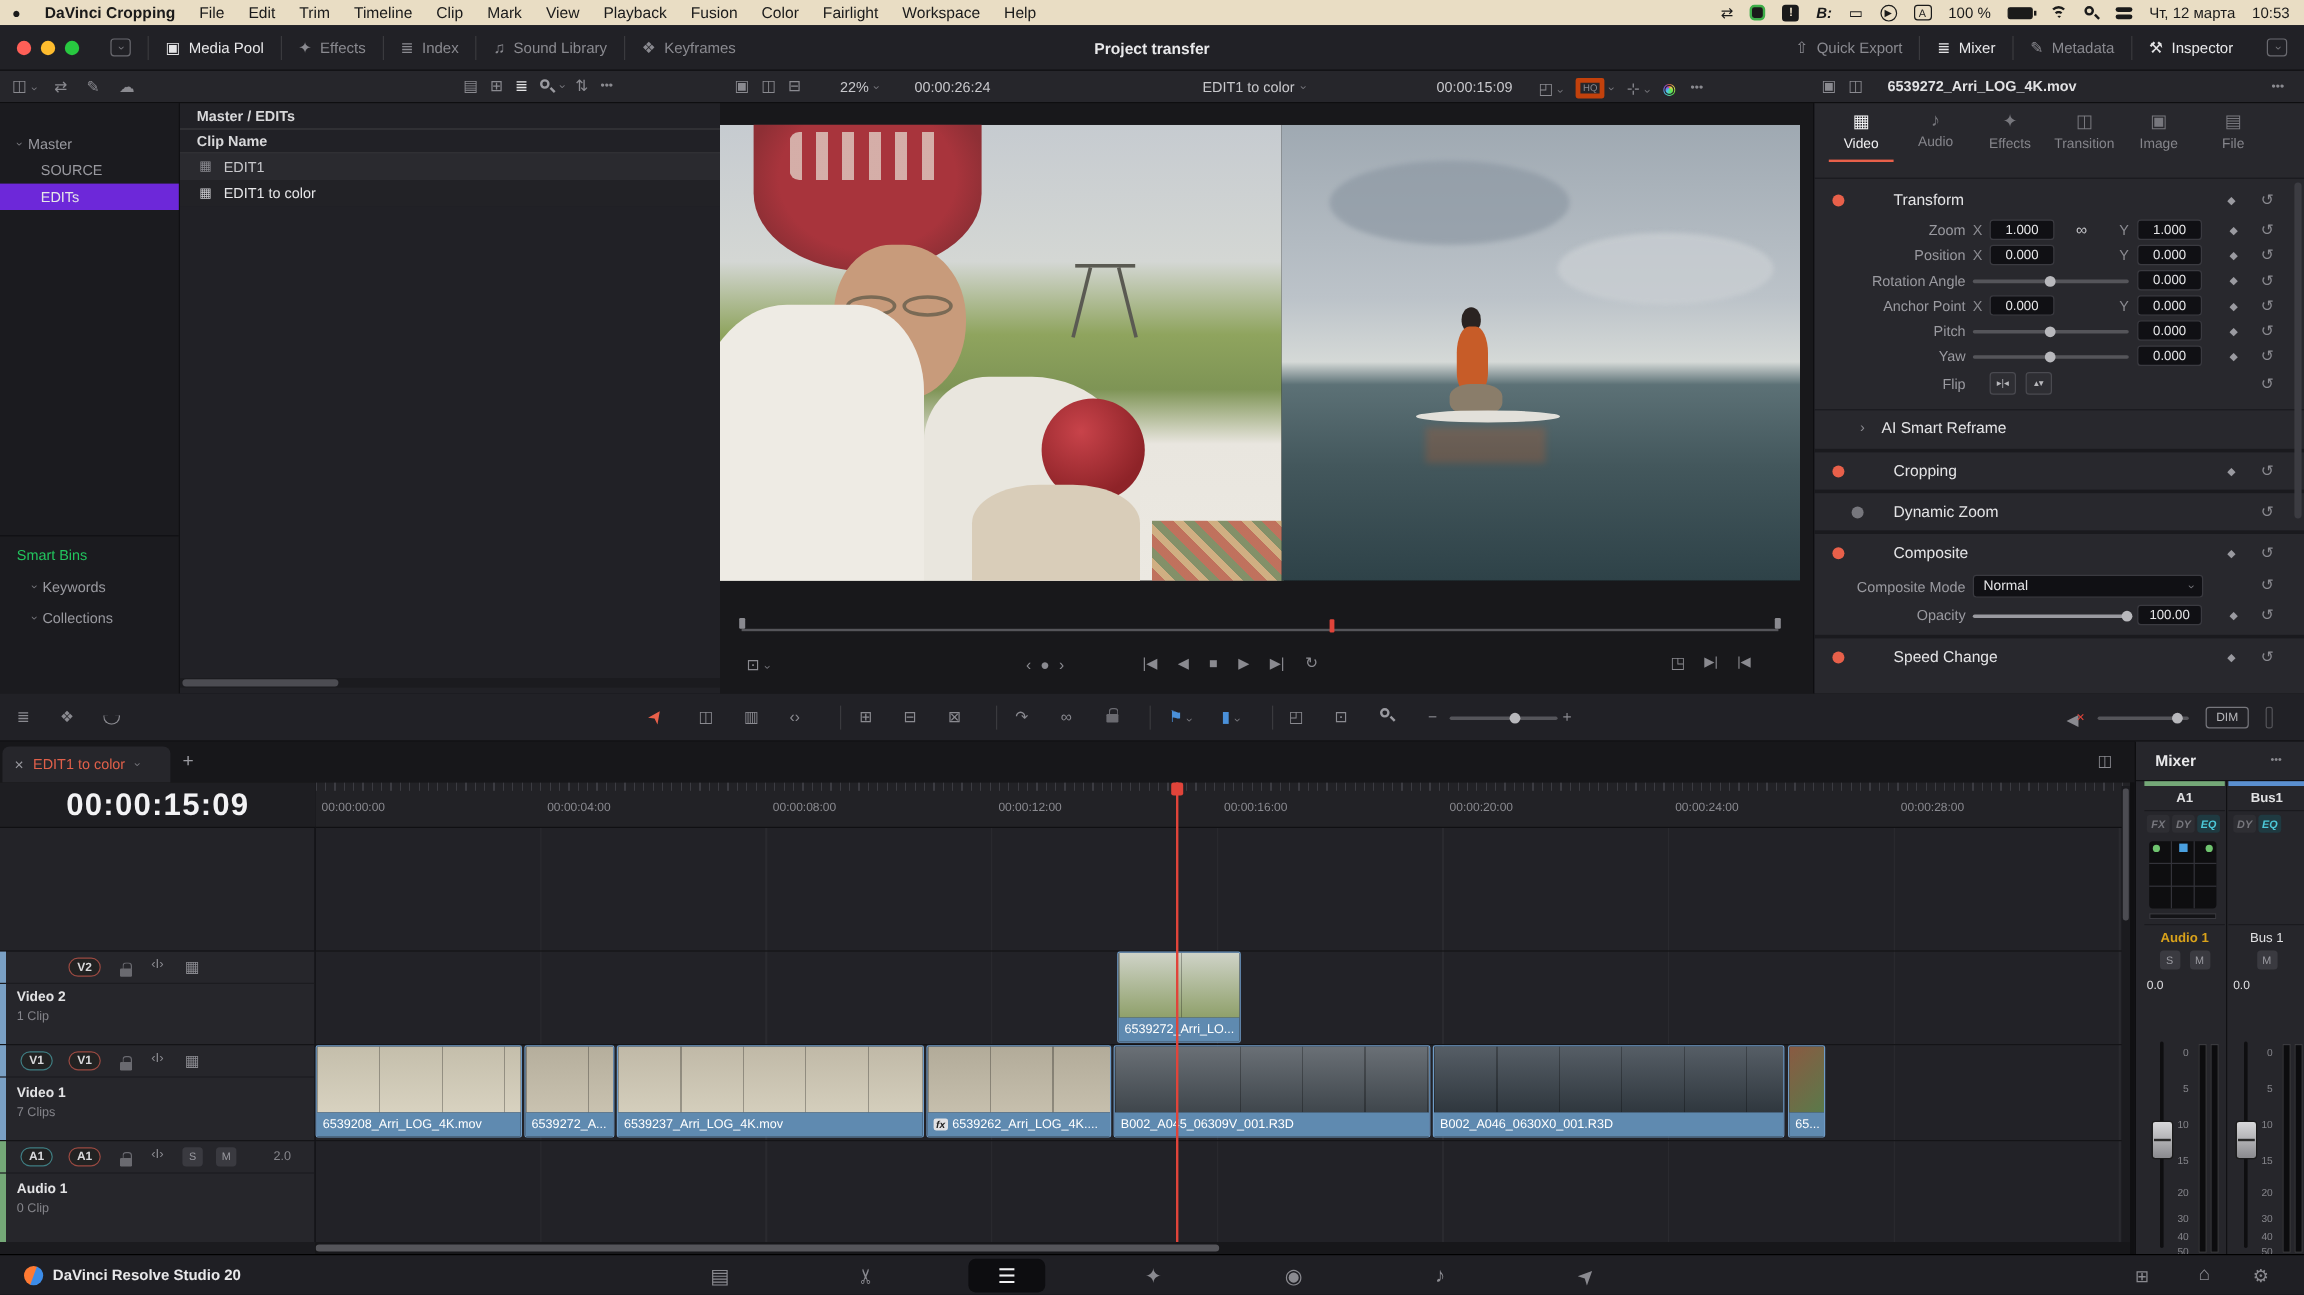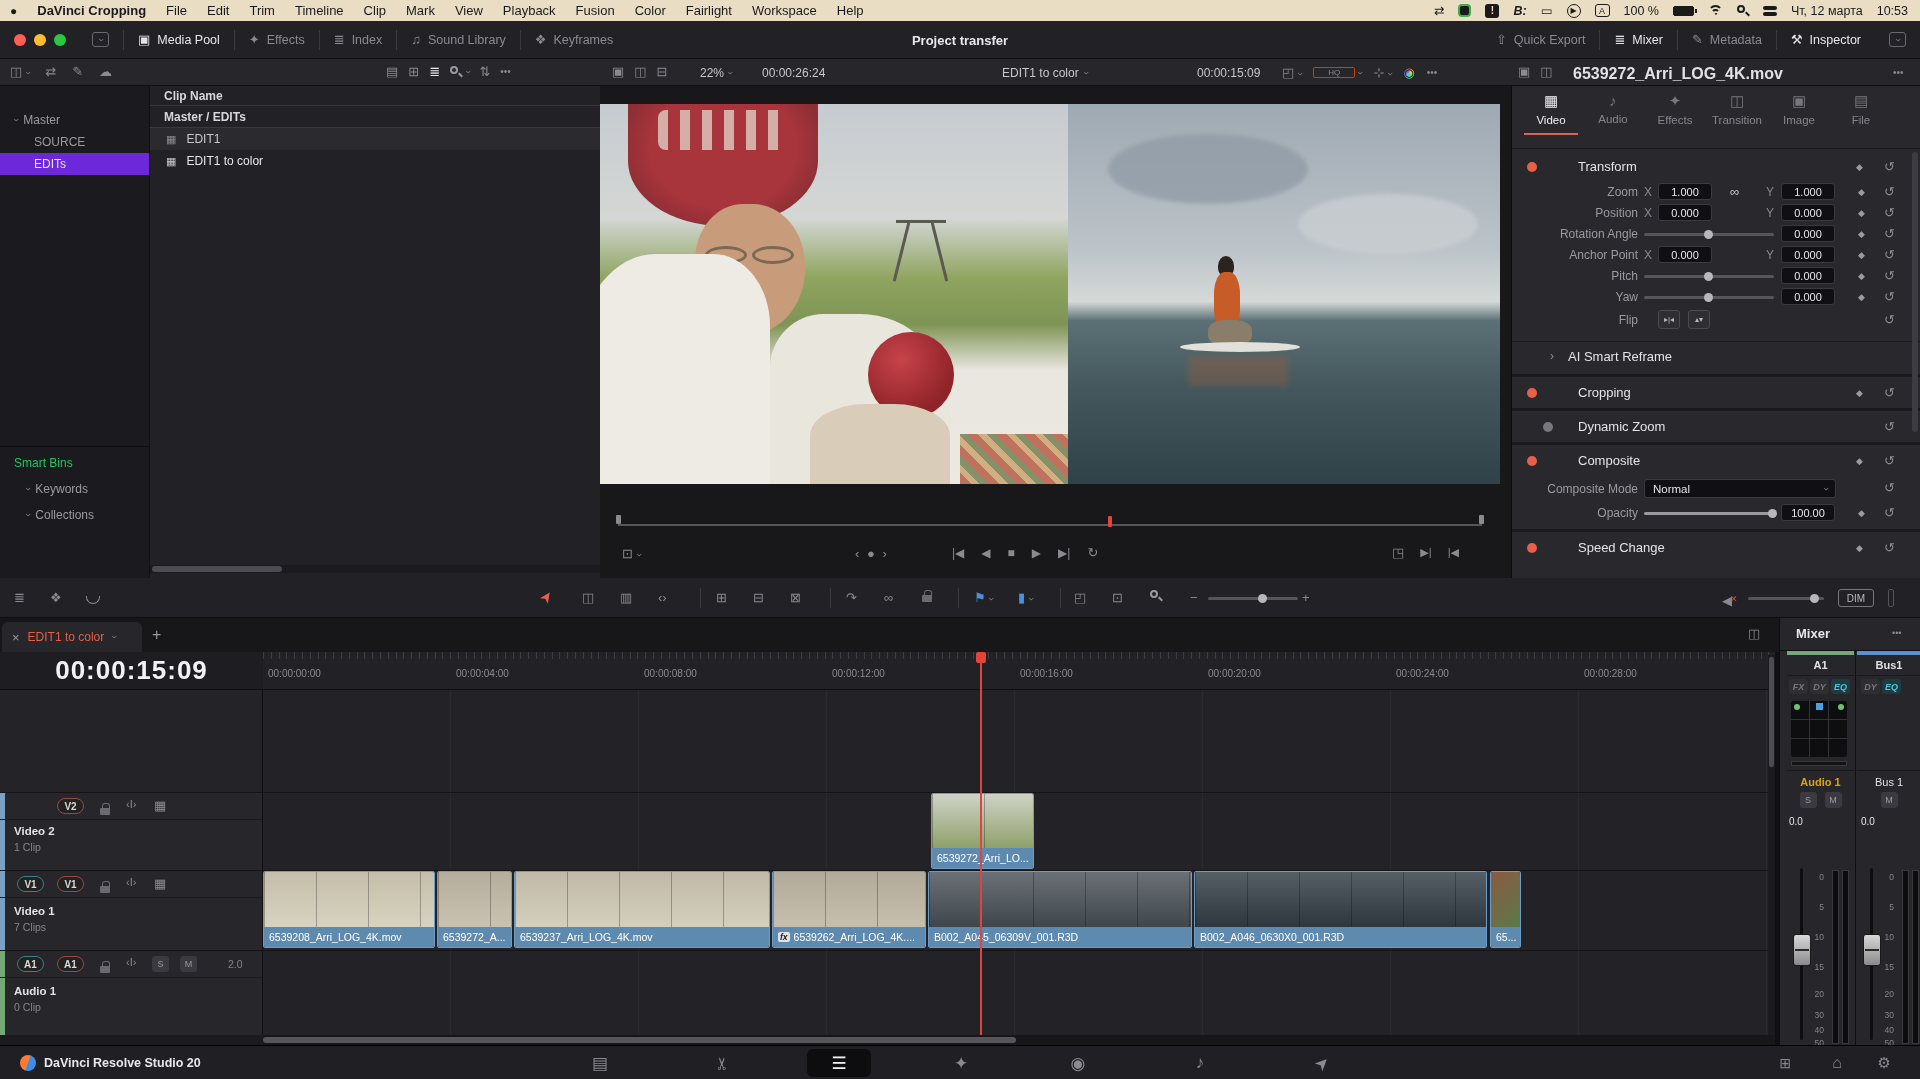--- a/index.html
+++ b/index.html
@@ -240,33 +240,33 @@
   </span>
   <span class="a" style="left:762px;top:7px;color:#c8c8cc;font-size:12px">00:00:26:24</span>
   <span class="a" style="left:1002px;top:7px;display:flex;gap:5px;align-items:center;color:#c8c8cc;font-size:12px">
     <span>EDIT1 to color</span>
       <span class="cv">›</span>
   </span>
   <span class="a" style="left:1197px;top:7px;color:#c8c8cc;font-size:12px">00:00:15:09</span>
   <span class="a" style="left:1282px;top:6px;display:flex;gap:12px;align-items:center">
     <span class="ic"><span>◰</span> <span class="cv">›</span></span>
     <span style="display:inline-flex;align-items:center;gap:3px">
-        <span style="border:1px solid #c2410c;border-radius:2px;color:#8a8a90;font-size:8px;padding:0 14px">HQ</span>
+        <span style="border:4px solid #c2410c;border-radius:2px;color:#8a8a90;font-size:8px;padding:0 2px">HQ</span>
         <span class="cv">›</span>
       </span>
     <span class="ic"><span>⊹</span> <span class="cv">›</span></span>
     <span style="font-size:13px;background:conic-gradient(#e85f4c,#e8d44c,#5ce84c,#4cc8e8,#8a4ce8,#e85f4c);-webkit-background-clip:text;background-clip:text;color:transparent">◉</span>
     <span class="ic" style="font-size:10px">•••</span>
   </span>
 
   <span class="a" style="left:1518px;top:6px;display:flex;gap:10px;align-items:center">
     <span class="ic">▣</span>
     <span class="ic">◫</span>
   </span>
-  <span class="a" style="left:1573px;top:6px;color:#e2e2e4;font-size:16px;font-weight:bold">6539272_Arri_LOG_4K.mov</span>
+  <span class="a" style="left:1573px;top:6px;color:#e2e2e4;font-size:12px;font-weight:bold">6539272_Arri_LOG_4K.mov</span>
   <span class="a ic" style="left:1893px;top:9px;font-size:10px">•••</span>
 </div>
 
 <div class="a mediapanel">
   <div class="bins a">
     <div class="binrow" style="margin-top:23px">
       <span class="cv">›</span>
         <span>Master</span>
     </div>
     <div class="binrow" style="padding-left:34px">
@@ -282,25 +282,25 @@
     <div class="binrow" style="position:absolute;top:392px;left:0;right:0;padding-left:26px">
       <span class="cv">›</span>
         <span>Keywords</span>
     </div>
     <div class="binrow" style="position:absolute;top:418px;left:0;right:0;padding-left:26px">
       <span class="cv">›</span>
         <span>Collections</span>
     </div>
   </div>
   <div class="a" style="left:150px;top:0;width:450px;height:492px">
+    <div style="height:22px;display:flex;align-items:center;padding-left:14px;border-bottom:1px solid #3a3a3e">
+      <span class="listhead">Master / EDITs</span>
+    </div>
     <div style="height:20px;display:flex;align-items:center;padding-left:14px;border-bottom:1px solid #3a3a3e">
       <span class="listhead">Clip Name</span>
-    </div>
-    <div style="height:22px;display:flex;align-items:center;padding-left:14px;border-bottom:1px solid #3a3a3e">
-      <span class="listhead">Master / EDITs</span>
     </div>
     <div class="mrow" style="background:#2a2a2f">
       <span class="ic" style="font-size:11px">▦</span>
       <span>EDIT1</span>
     </div>
     <div class="mrow" style="background:#222226">
       <span class="ic" style="font-size:11px;color:#c8c8cc">▦</span>
       <span style="color:#e6e6e8">EDIT1 to color</span>
     </div>
     <div class="a" style="left:0;bottom:5px;width:450px;height:8px;background:#1b1b1f">

